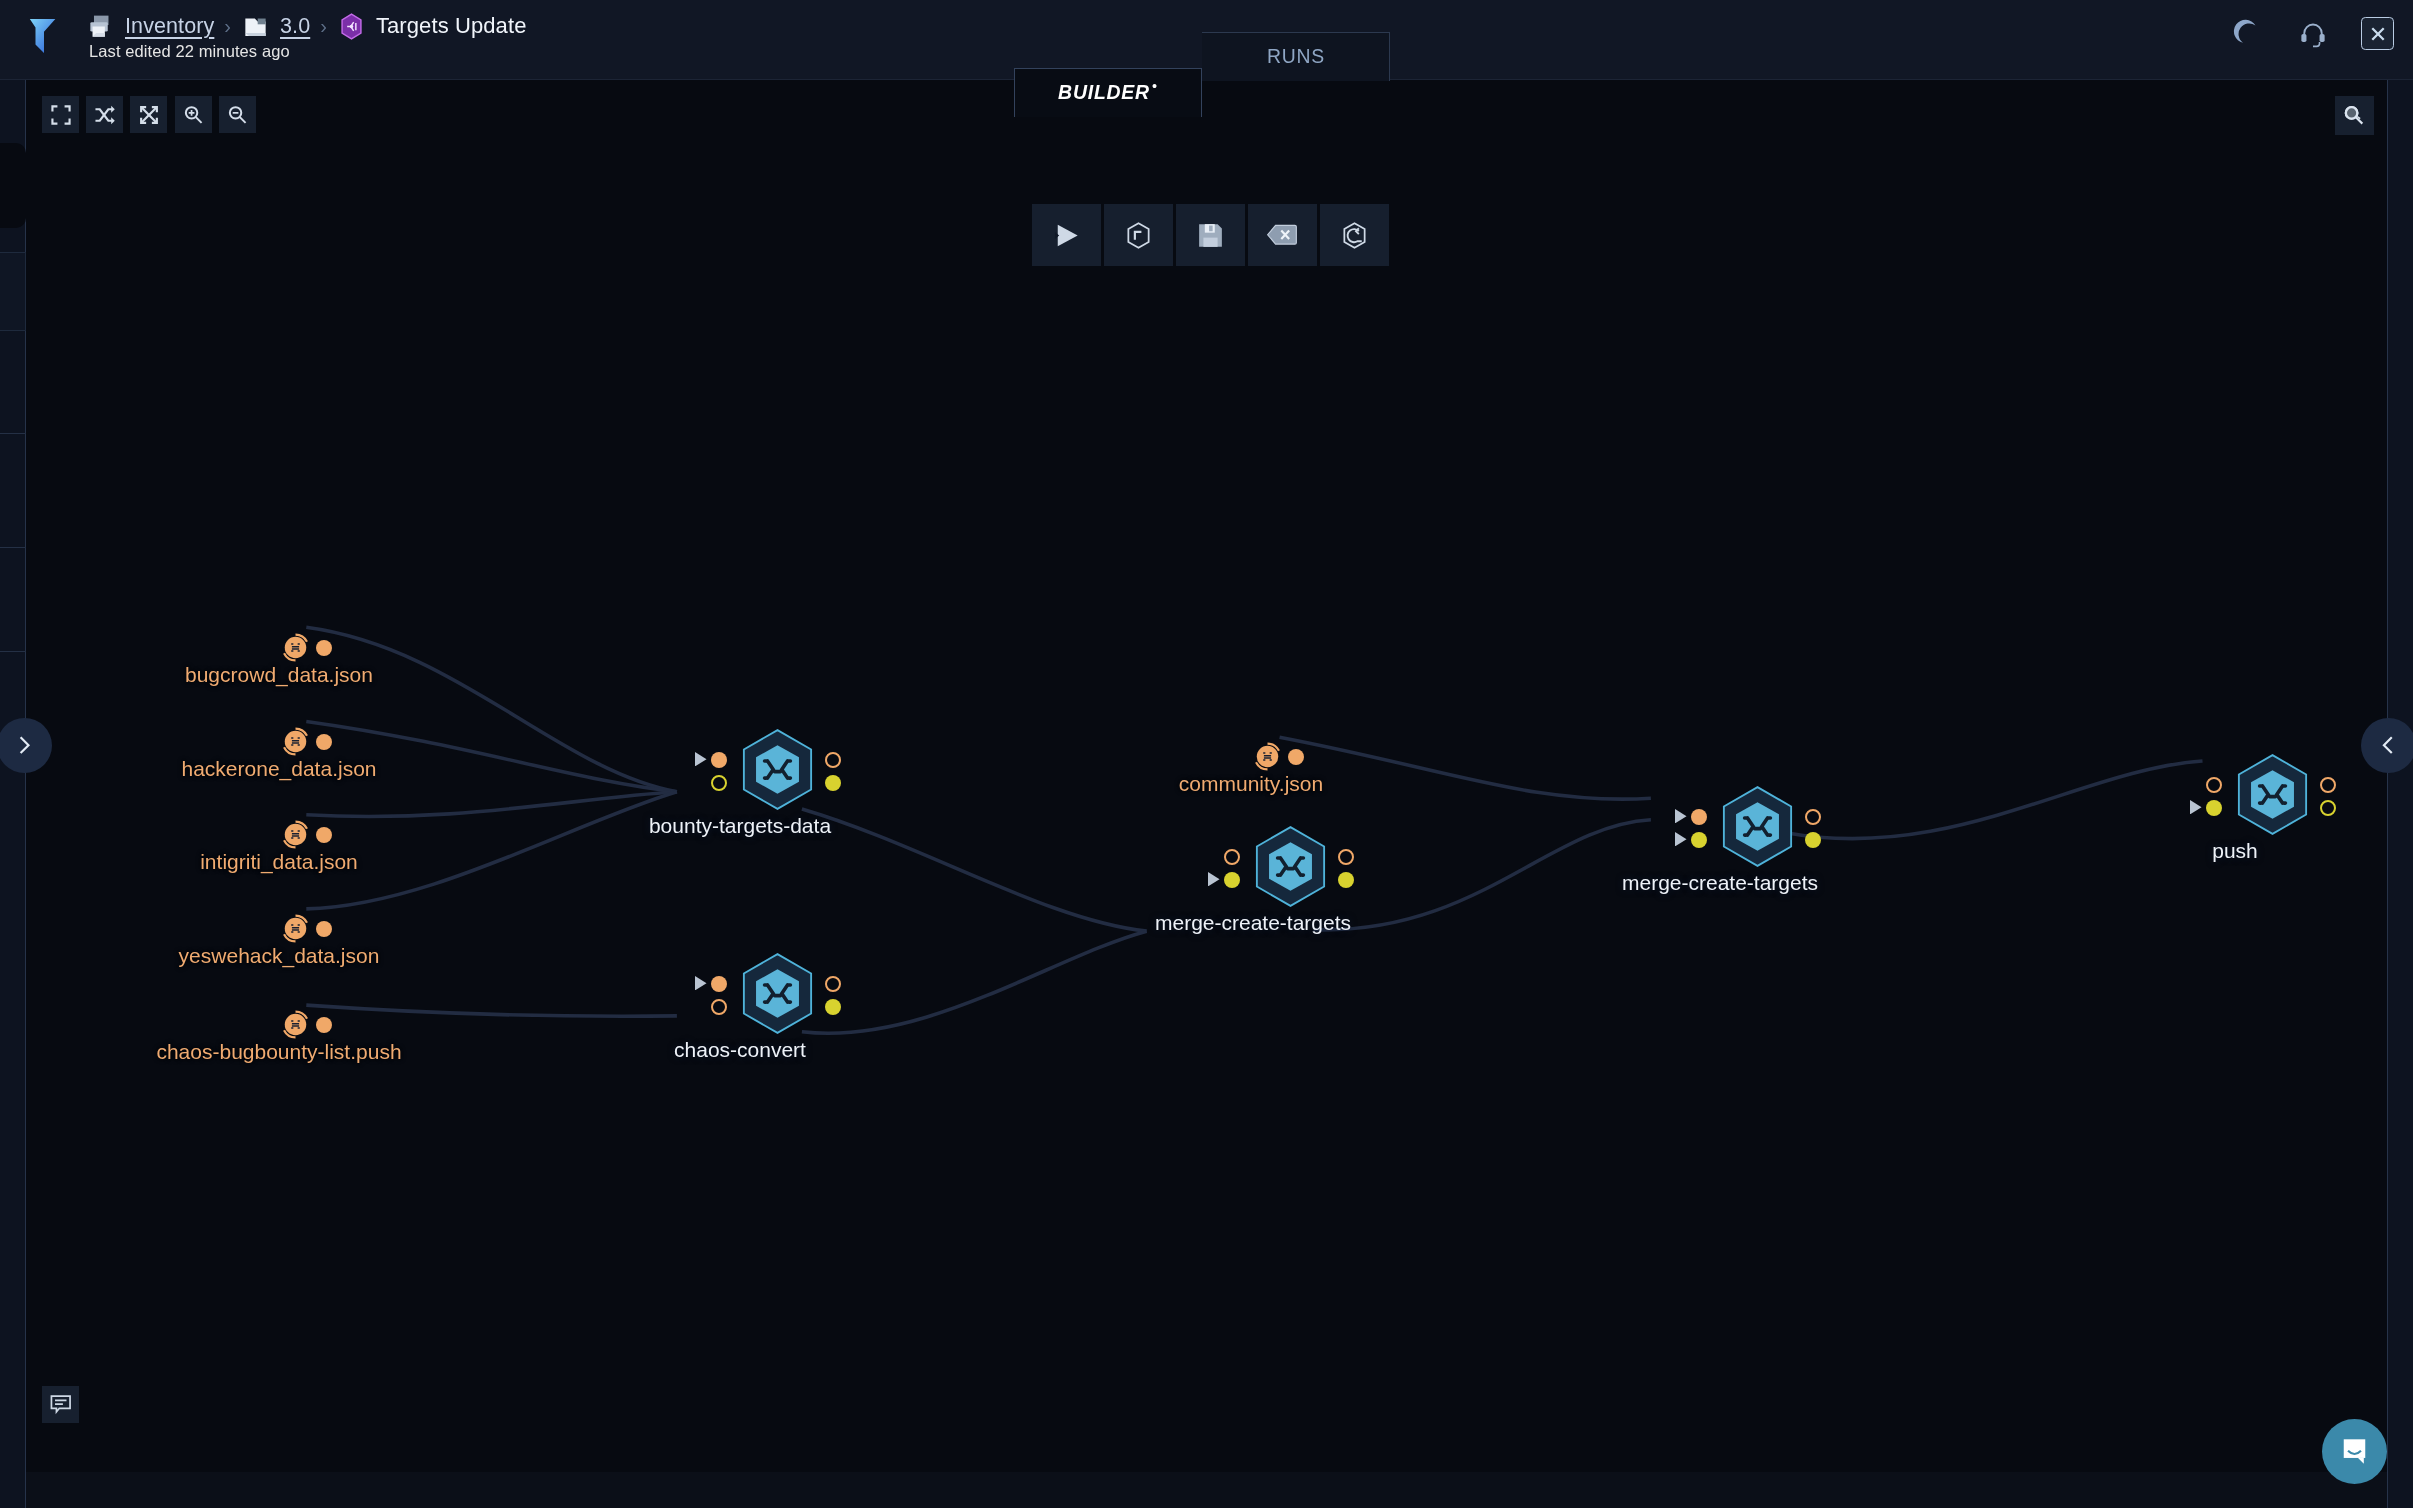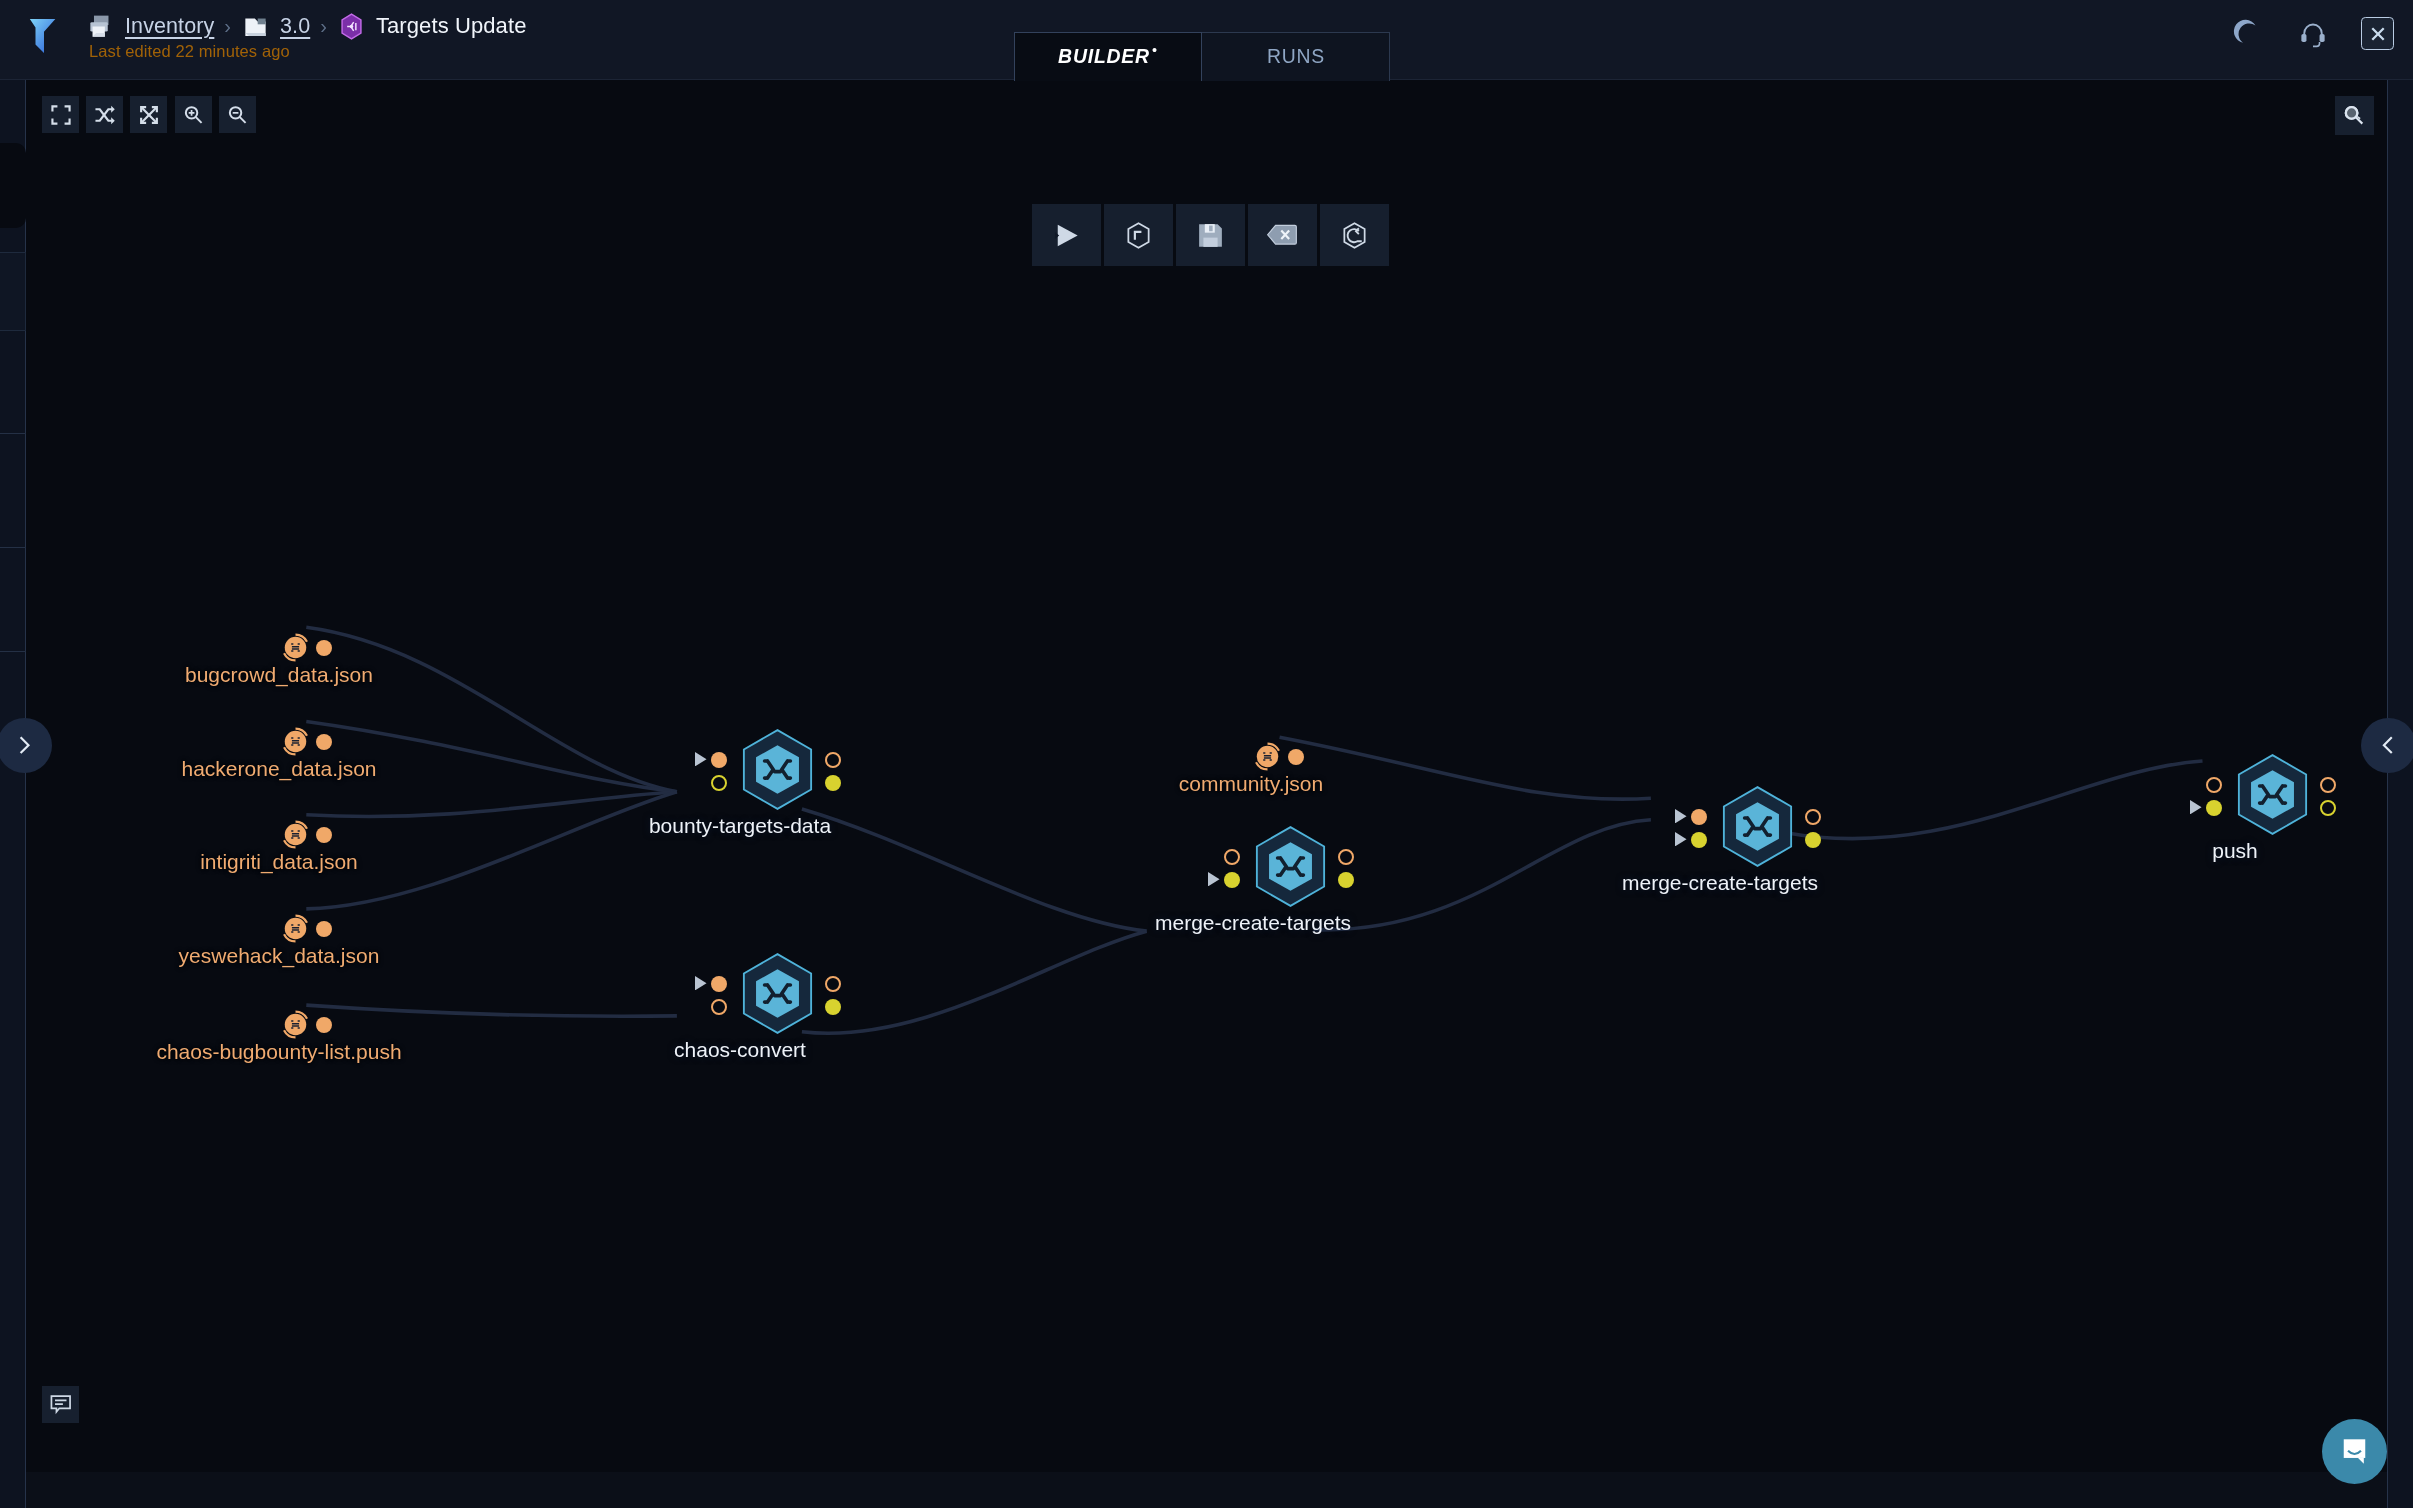--- a/index.html
+++ b/index.html
@@ -27,21 +27,21 @@
   }
   .crumb-ico { width: 29px; height: 29px; display: block; }
   .crumb-link {
     font-size: 21.5px; color: #c7d3e6; text-decoration: underline;
     text-underline-offset: 3.6px; letter-spacing: 0.1px; cursor: pointer;
   }
   .crumb-sep { color: #5d6e87; font-size: 20px; line-height: 1; }
   .crumb-cur { font-size: 22px; color: #f1f5fb; letter-spacing: 0.1px; text-align: right; }
   .subedit {
     position: absolute; left: 89px; top: 42px;
-    font-size: 16.5px; color: #a16207; letter-spacing: 0.1px;
+    font-size: 16.5px; color: #e5e5e5; letter-spacing: 0.1px;
   }
 
   
   .tabs { position: absolute; left: 1014px; top: 32px; display: flex; height: 49px; }
   .tab {
     position: relative; width: 93px; height: 49px;
     display: flex; align-items: center; justify-content: center;
     font-size: 19.4px; letter-spacing: 0.8px; cursor: pointer;
   }
   .tab-shape {
@@ -52,21 +52,21 @@
   .tab.active .tab-shape { background: #080c14; border-color: #33425c; }
   .tab.idle .tab-shape { background: #0e1420; border-left: none; }
   .tab-lbl { position: relative; z-index: 2; }
   .tab.active .tab-lbl { color: #ffffff; font-style: italic; font-weight: bold; }
   .tab.idle .tab-lbl { color: #8fa6c4; }
   .tab-dot {
     position: relative; z-index: 2;
     color: #fff; font-size: 14.4px; margin-left: 2.2px; align-self: flex-start;
     margin-top: 10px;
   }
-  #tab-builder { width: 188px; }
+  #tab-builder { width: 188px; margin-top: 36px; }
   #tab-runs { width: 188px; }
 
   .topright { position: absolute; right: 18.7px; top: 17px; display: flex; align-items: center; gap: 32px; }
   .tr-btn { width: 33px; height: 33px; display: flex; align-items: center; justify-content: center; cursor: pointer; }
   .close-box {
     width: 33px; height: 33px; border: 1.4px solid #b9ccE3; border-radius: 4.3px;
     display: flex; align-items: center; justify-content: center; cursor: pointer;
     background: #1a2troubles; background: #1b2troubles;
     background: #1a2332;
   }

